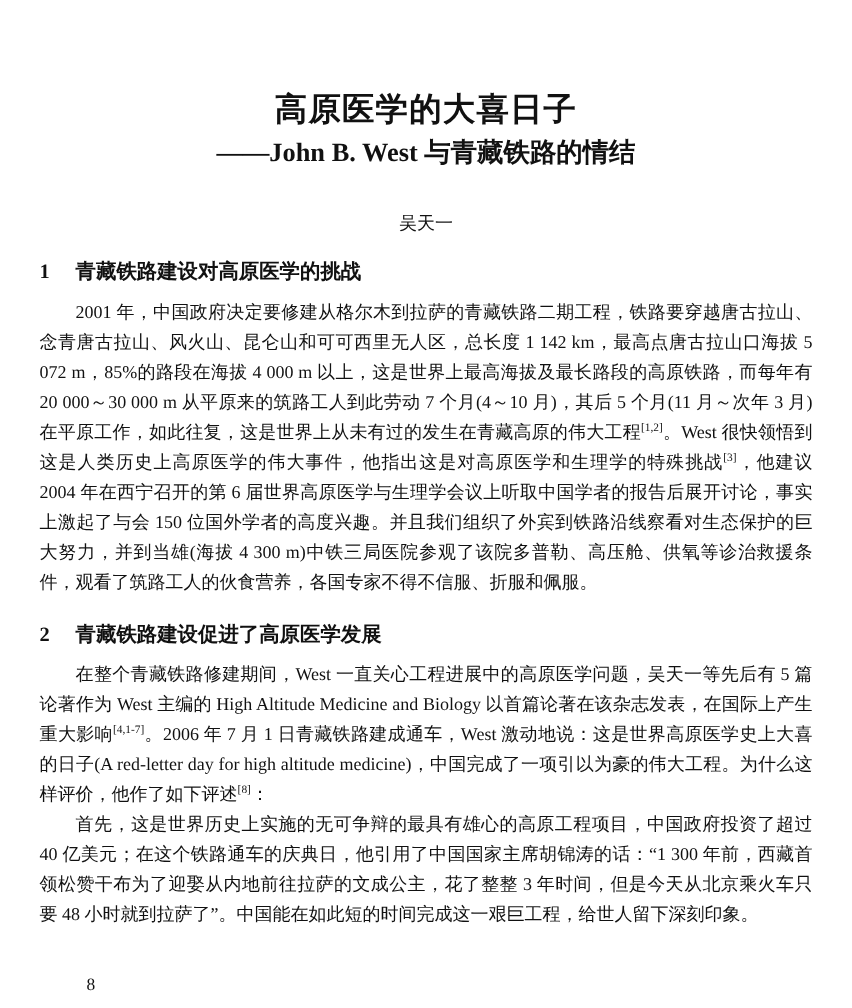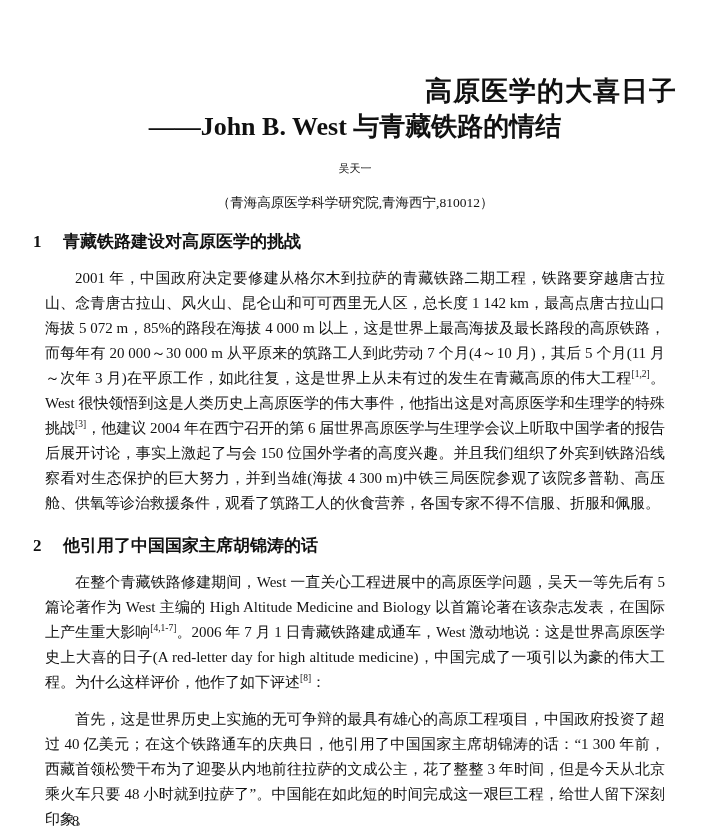--- a/index.html
+++ b/index.html
@@ -14,37 +14,37 @@
     margin: 0 auto;
     background: #ffffff;
     color: #111111;
     font-family: "Liberation Serif", "DejaVu Serif", serif;
     box-sizing: border-box;
     padding: 74px 33px 0 33px;
     overflow: hidden;
   }
   .title {
     margin: 0;
-    text-align: right;
+    text-align: center;
     font-size: 27px;
     font-weight: bold;
     line-height: 34px;
     letter-spacing: 1px;
   }
   .subtitle {
     margin: 4px 0 0 0;
     text-align: center;
-    font-size: 26px;
+    font-size: 22px;
     font-weight: bold;
     line-height: 30px;
   }
   .author {
-    margin-top: 16px;
+    margin-top: 35px;
     text-align: center;
-    font-size: 11px;
+    font-size: 15px;
     line-height: 20px;
   }
   .affiliation {
     margin-top: 16px;
     text-align: center;
     font-size: 13.5px;
     line-height: 18px;
   }
   .abstract {
     margin: 22px 0 0 0;
@@ -58,21 +58,21 @@
     font-family: Liberation Serif, serif;
     font-size: 17px;
     font-weight: bold;
     line-height: 24px;
   }
   .section-heading .sec-num {
     display: inline-block;
     min-width: 30px;
   }
   .body-par {
-    margin: 12px;
+    margin: 0;
     font-size: 15px;
     line-height: 25px;
     text-align: justify;
     text-indent: 2em;
   }
   .body-par sup {
     font-size: 9.5px;
     line-height: 0;
   }
   .page-number {
@@ -82,22 +82,21 @@
     font-size: 14.5px;
   }
 </style>
 </head>
 <body>
 
 <div class="page">
   <h1 class="title">高原医学的大喜日子</h1>
   <h2 class="subtitle">——John B. West 与青藏铁路的情结</h2>
   <div class="author">吴天一</div>
-  <div class="affiliation">（青海高原医学科学研究院,青海西宁,810012）</div>
   <div id="sections">
       <div class="section-heading"><span class="sec-num">1</span><span>青藏铁路建设对高原医学的挑战</span></div>
       <p class="body-par">2001 年，中国政府决定要修建从格尔木到拉萨的青藏铁路二期工程，铁路要穿越唐古拉山、念青唐古拉山、风火山、昆仑山和可可西里无人区，总长度 1 142 km，最高点唐古拉山口海拔 5 072 m，85%的路段在海拔 4 000 m 以上，这是世界上最高海拔及最长路段的高原铁路，而每年有 20 000～30 000 m 从平原来的筑路工人到此劳动 7 个月(4～10 月)，其后 5 个月(11 月～次年 3 月)在平原工作，如此往复，这是世界上从未有过的发生在青藏高原的伟大工程<sup>[1,2]</sup>。West 很快领悟到这是人类历史上高原医学的伟大事件，他指出这是对高原医学和生理学的特殊挑战<sup>[3]</sup>，他建议 2004 年在西宁召开的第 6 届世界高原医学与生理学会议上听取中国学者的报告后展开讨论，事实上激起了与会 150 位国外学者的高度兴趣。并且我们组织了外宾到铁路沿线察看对生态保护的巨大努力，并到当雄(海拔 4 300 m)中铁三局医院参观了该院多普勒、高压舱、供氧等诊治救援条件，观看了筑路工人的伙食营养，各国专家不得不信服、折服和佩服。</p>
-      <div class="section-heading"><span class="sec-num">2</span><span>他引用了中国国家主席胡锦涛的话</span></div>
+      <div class="section-heading"><span class="sec-num">2</span><span>青藏铁路建设促进了高原医学发展</span></div>
       <p class="body-par">在整个青藏铁路修建期间，West 一直关心工程进展中的高原医学问题，吴天一等先后有 5 篇论著作为 West 主编的 High Altitude Medicine and Biology 以首篇论著在该杂志发表，在国际上产生重大影响<sup>[4,1-7]</sup>。2006 年 7 月 1 日青藏铁路建成通车，West 激动地说：这是世界高原医学史上大喜的日子(A red-letter day for high altitude medicine)，中国完成了一项引以为豪的伟大工程。为什么这样评价，他作了如下评述<sup>[8]</sup>：</p>
       <p class="body-par">首先，这是世界历史上实施的无可争辩的最具有雄心的高原工程项目，中国政府投资了超过 40 亿美元；在这个铁路通车的庆典日，他引用了中国国家主席胡锦涛的话：“1 300 年前，西藏首领松赞干布为了迎娶从内地前往拉萨的文成公主，花了整整 3 年时间，但是今天从北京乘火车只要 48 小时就到拉萨了”。中国能在如此短的时间完成这一艰巨工程，给世人留下深刻印象。</p>
     </div>
   <div class="page-number">8</div>
 </div>
 
 </body></html>

